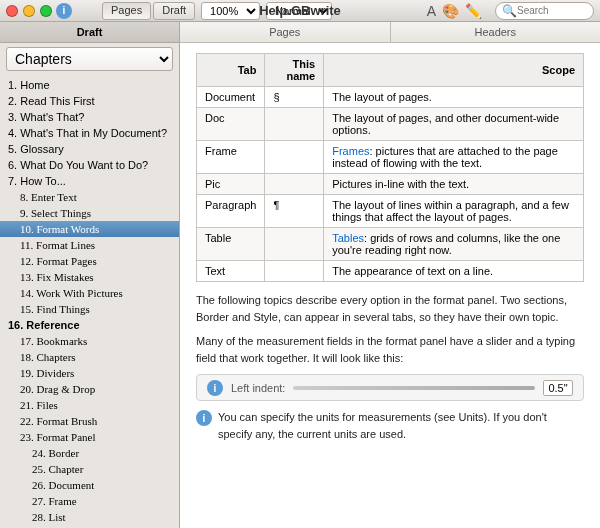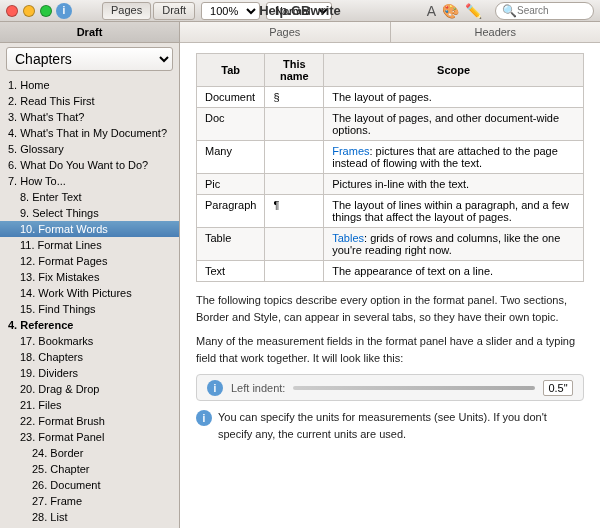--- a/index.html
+++ b/index.html
@@ -36,32 +36,32 @@
     .main-layout { display: flex; height: calc(528px - 22px); }
 
     
     .sidebar { width: 180px; background: #e8e4e0; border-right: 1px solid #b0a8a0; display: flex; flex-direction: column; }
     .sidebar-header { background: linear-gradient(to bottom, #d8d4d0, #c8c4c0); padding: 4px 6px; font-size: 11px; font-weight: bold; text-align: center; border-bottom: 1px solid #b0a8a0; }
     .sidebar-dropdown { margin: 4px 6px; }
     .sidebar-dropdown select { width: 100%; padding: 2px 4px; font-size: 14px; border: 1px solid #b0a8a0; border-radius: 3px; background: linear-gradient(to bottom, #fff, #f0eeec); }
     .sidebar-list { flex: 1; overflow-y: auto; padding: 2px 0; }
     .sidebar-item { padding: 2px 8px; font-size: 11px; color: #000; cursor: pointer; display: flex; align-items: center; }
     .sidebar-item.active { background: linear-gradient(to bottom, #6b9fc8, #4a7fb5); color: white; }
-    .sidebar-item.sub { padding-left: 20px; }
+    .sidebar-item.sub { padding-left: 20px; font-family: Liberation Serif, serif; }
 
     
     .content-area { flex: 1; display: flex; flex-direction: column; background: white; overflow: hidden; }
     .content-header { display: flex; background: linear-gradient(to bottom, #f5f3f0, #e8e4e0); border-bottom: 1px solid #c0bab4; }
     .content-tab { flex: 1; text-align: center; padding: 4px; font-size: 11px; color: #555; border-right: 1px solid #c0bab4; }
     .content-tab:last-child { border-right: none; }
     .content-body { flex: 1; overflow-y: auto; padding: 10px 16px; background: white; }
 
     
     .help-table { width: 100%; border-collapse: collapse; margin-bottom: 10px; font-size: 11px; }
-    .help-table th { background: #f0eeec; border: 1px solid #c8c4c0; padding: 4px 8px; text-align: center; font-weight: bold; }
+    .help-table th { background: #f0eeec; border: 1px solid #c8c4c0; padding: 4px 8px; text-align: right; font-weight: bold; }
     .help-table td { border: 1px solid #c8c4c0; padding: 4px 8px; vertical-align: top; }
     .help-table tr:nth-child(even) td { background: #f8f7f6; }
     a.help-link { color: #0066cc; text-decoration: none; }
 
     .section-heading { font-size: 14px; font-weight: bold; color: #000; margin: 10px 0 6px 0; }
     .para-text { font-size: 11px; color: #222; line-height: 1.5; margin-bottom: 8px; }
     .slider-demo { display: flex; align-items: center; gap: 8px; background: #f5f5f5; border: 1px solid #d0d0d0; border-radius: 4px; padding: 4px 10px; margin: 8px 0; font-size: 11px; }
     .slider-label { color: #555; }
     .slider-track { flex: 1; height: 4px; background: linear-gradient(to right, #ccc, #aaa); border-radius: 2px; position: relative; min-width: 80px; }
     .slider-value { background: white; border: 1px solid #b0a8a0; padding: 1px 4px; font-size: 11px; border-radius: 2px; min-width: 30px; text-align: center; }
@@ -118,21 +118,21 @@
       <div class="sidebar-item">6.  What Do You Want to Do?</div>
       <div class="sidebar-item">7.  How To...</div>
       <div class="sidebar-item sub">8.     Enter Text</div>
       <div class="sidebar-item sub">9.     Select Things</div>
       <div class="sidebar-item sub active">10.   Format Words</div>
       <div class="sidebar-item sub">11.   Format Lines</div>
       <div class="sidebar-item sub">12.   Format Pages</div>
       <div class="sidebar-item sub">13.   Fix Mistakes</div>
       <div class="sidebar-item sub">14.   Work With Pictures</div>
       <div class="sidebar-item sub">15.   Find Things</div>
-      <div class="sidebar-item" style="font-weight:bold;">4.   Reference</div>
+      <div class="sidebar-item" style="font-weight:bold;">16.   Reference</div>
       <div class="sidebar-item sub">17.   Bookmarks</div>
       <div class="sidebar-item sub">18.   Chapters</div>
       <div class="sidebar-item sub">19.   Dividers</div>
       <div class="sidebar-item sub">20.   Drag &amp; Drop</div>
       <div class="sidebar-item sub">21.   Files</div>
       <div class="sidebar-item sub">22.   Format Brush</div>
       <div class="sidebar-item sub">23.   Format Panel</div>
       <div class="sidebar-item sub" style="padding-left:32px;">24.      Border</div>
       <div class="sidebar-item sub" style="padding-left:32px;">25.      Chapter</div>
       <div class="sidebar-item sub" style="padding-left:32px;">26.      Document</div>
@@ -161,21 +161,21 @@
             <td>Document</td>
             <td>§</td>
             <td>The layout of pages.</td>
           </tr>
           <tr>
             <td>Doc</td>
             <td></td>
             <td>The layout of pages, and other document-wide options.</td>
           </tr>
           <tr>
-            <td>Many</td>
+            <td>Frame</td>
             <td></td>
             <td><a class="help-link" href="#">Frames</a>: pictures that are attached to the page instead of flowing with the text.</td>
           </tr>
           <tr>
             <td>Pic</td>
             <td></td>
             <td>Pictures in-line with the text.</td>
           </tr>
           <tr>
             <td>Paragraph</td>

